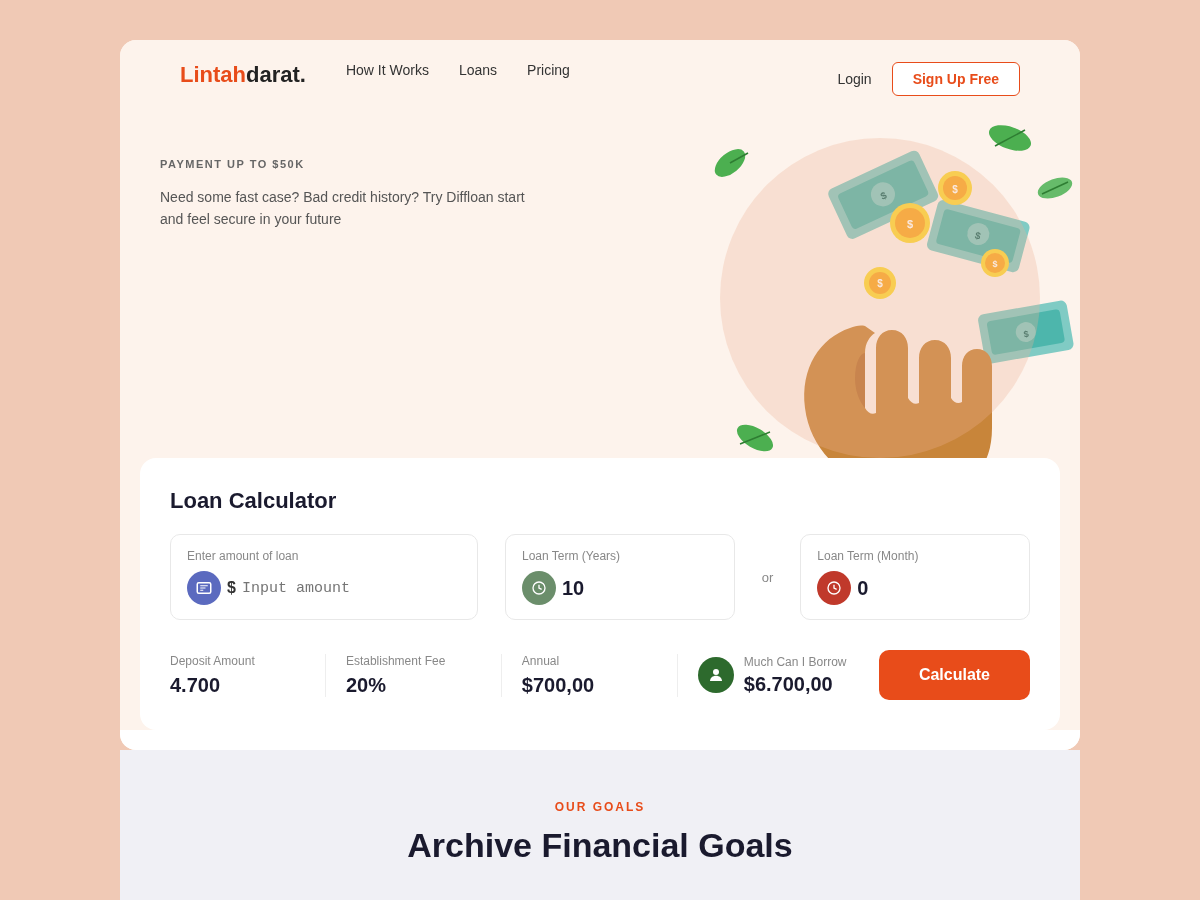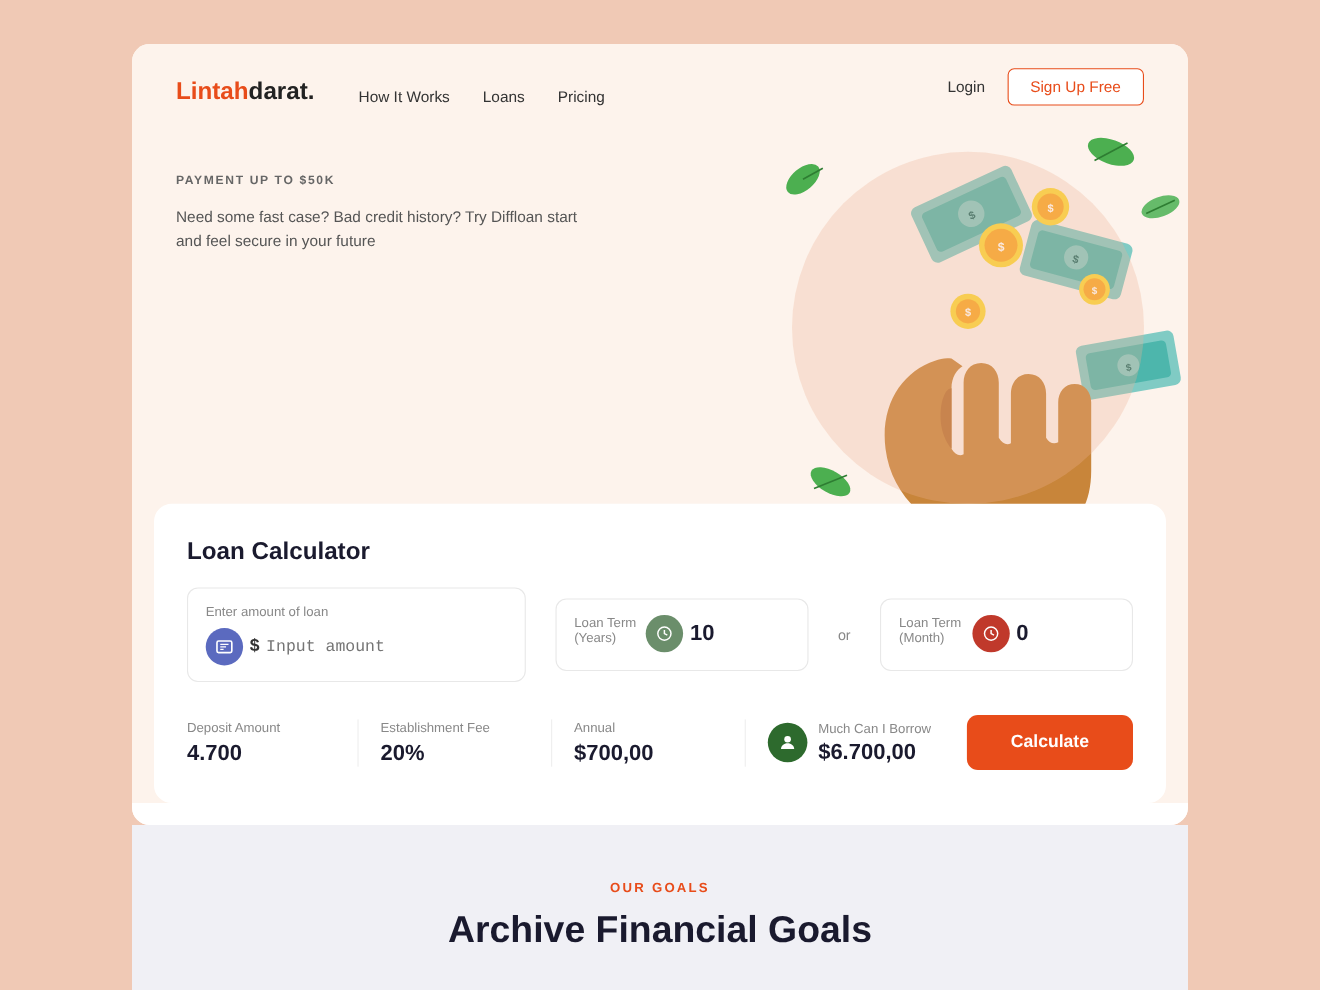--- a/index.html
+++ b/index.html
@@ -27,22 +27,22 @@
       background: #fdf3ec;
       border-radius: 16px;
       margin-top: 40px;
       overflow: hidden;
       position: relative;
     }
 
     
     .navbar {
       display: flex;
-      align-items: flex-end;
-      padding: 22px 40px;
+      align-items: flex-start;
+      padding: 22px 60px;
       background: #fdf3ec;
       position: relative;
       z-index: 10;
     }
     .logo {
       font-size: 22px;
       font-weight: 700;
       margin-right: 40px;
     }
     .logo span.lintah { color: #e84c1a; }
@@ -70,21 +70,21 @@
       cursor: pointer;
     }
     .nav-signup {
       font-size: 14px;
       color: #e84c1a;
       border: 1.5px solid #e84c1a;
       border-radius: 6px;
       padding: 8px 20px;
       cursor: pointer;
       background: white;
-      font-weight: 400;
+      font-weight: 700;
     }
 
     
     .hero {
       display: flex;
       padding: 20px 40px 0 40px;
       position: relative;
       min-height: 320px;
     }
     .hero-text {
@@ -135,21 +135,21 @@
       gap: 27px;
       margin-bottom: 30px;
     }
     .calc-field {
       background: white;
       border: 1.5px solid #e8e8e8;
       border-radius: 10px;
       padding: 14px 16px;
       display: flex;
       align-items: flex-start;
-      flex-direction: row;
+      flex-direction: column;
       position: relative;
     }
     .calc-field-loan {
       flex: 1.4;
       flex-direction: column;
       display: flex;
     }
     .calc-field-year, .calc-field-month {
       flex: 1;
     }

